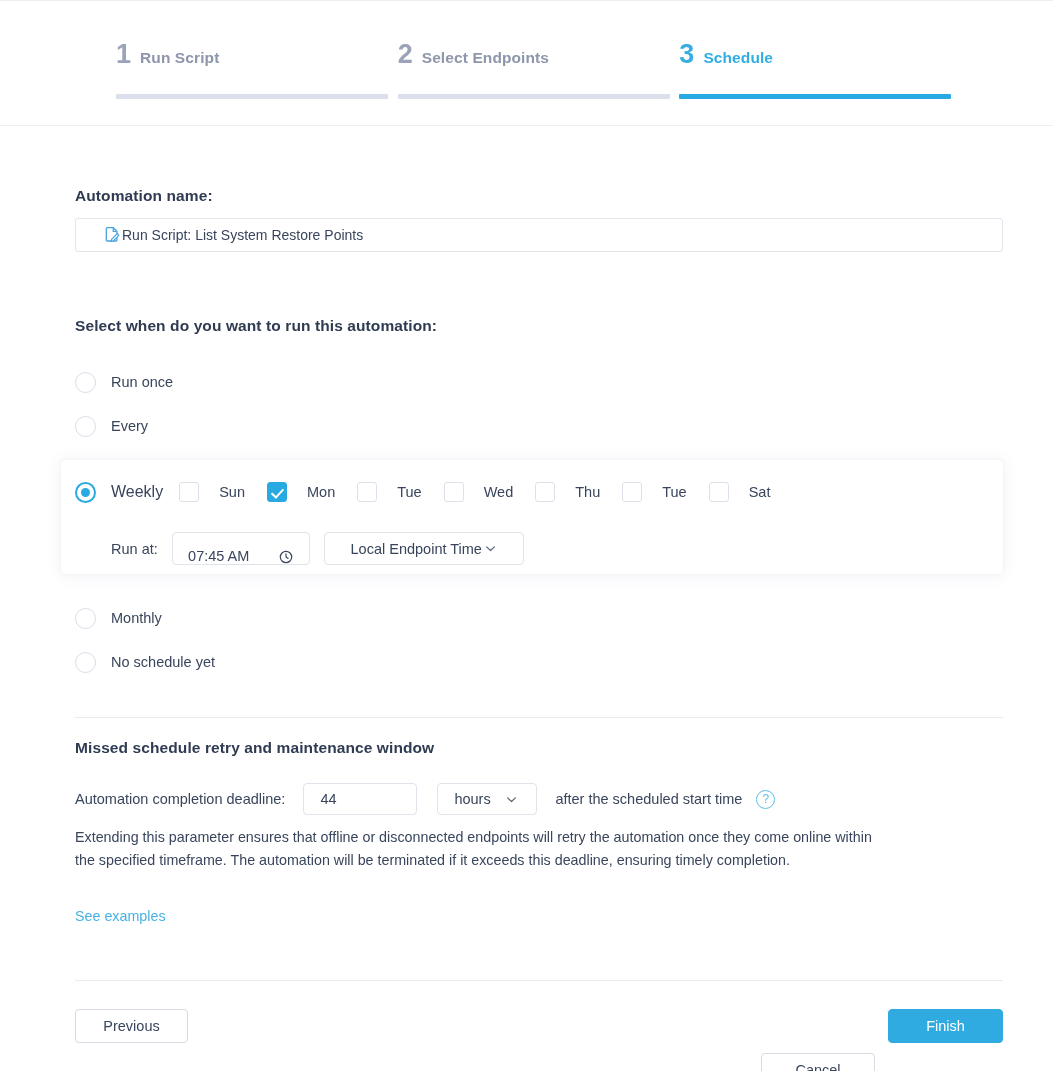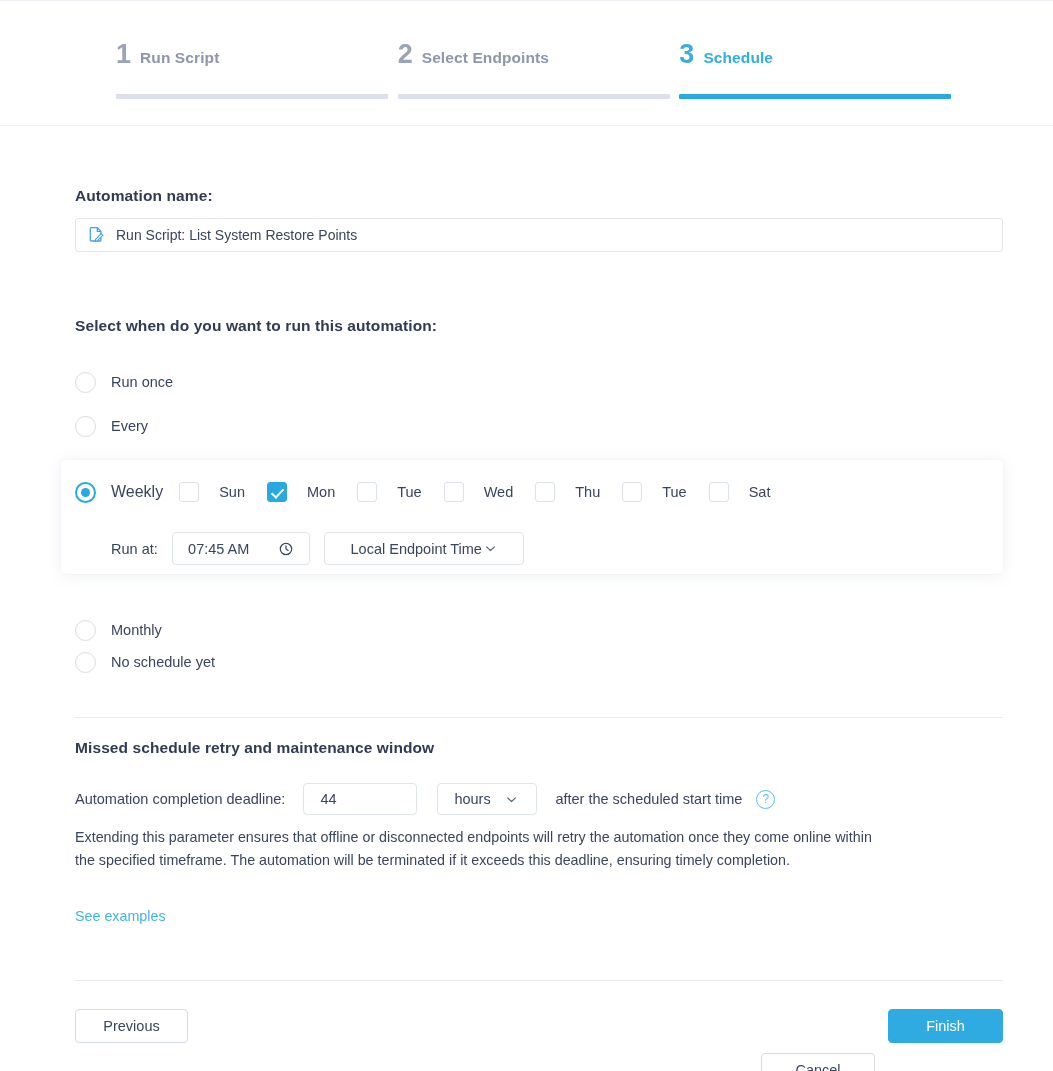--- a/index.html
+++ b/index.html
@@ -87,22 +87,21 @@
   }
   .auto-name-field {
     position: absolute;
     left: 75px; top: 92px;
     width: 928px; height: 34px;
     border: 1px solid #e2e5ec;
     border-radius: 3px;
     background: #fff;
     display: flex;
     align-items: center;
-    padding: 0 12px;
-    gap: 10px;
+    padding: 0 28px;
   }
   .auto-name-value {
     font-size: 14px;
     color: #39455c;
   }
 
   
   .when-label {
     position: absolute;
     left: 75px; top: 191px;
@@ -137,21 +136,21 @@
     border-radius: 50%;
     background: #29a9e1;
   }
   .opt-text {
     font-size: 14.5px;
     color: #39455c;
   }
 
   #opt-run-once { top: 244px; }
   #opt-every    { top: 288px; }
-  #opt-monthly  { top: 492px; }
+  #opt-monthly  { top: 480px; }
   #opt-none     { top: 524px; }
 
   
   .weekly-card {
     position: absolute;
     left: 61px; top: 334px;
     width: 942px; height: 114px;
     background: #ffffff;
     border-radius: 5px;
     box-shadow: 0 1px 16px rgba(120,140,180,0.13), 0 0 3px rgba(120,140,180,0.08);
@@ -211,21 +210,21 @@
   .runat-label {
     font-size: 14.5px;
     color: #39455c;
   }
   .time-input {
     width: 138px; height: 33px;
     border: 1px solid #dfe3ea;
     border-radius: 4px;
     background: #fff;
     display: flex;
-    align-items: center;
+    align-items: flex-end;
     justify-content: center;
     gap: 30px;
     font-size: 14.5px;
     color: #39455c;
   }
   .tz-select {
     width: 200px; height: 33px;
     border: 1px solid #dfe3ea;
     border-radius: 4px;
     background: #fff;

